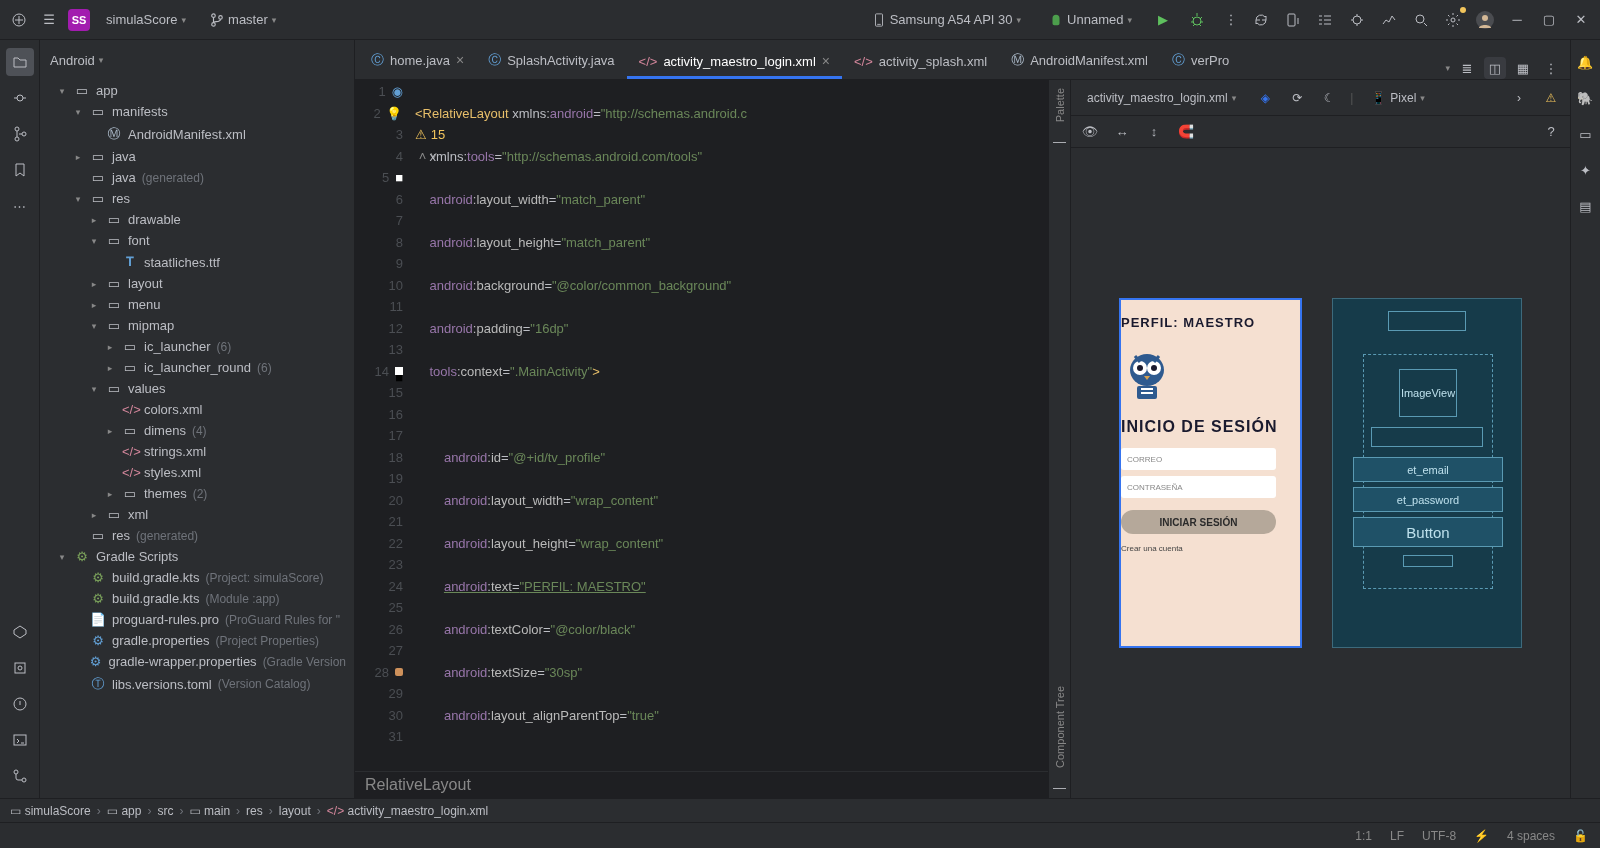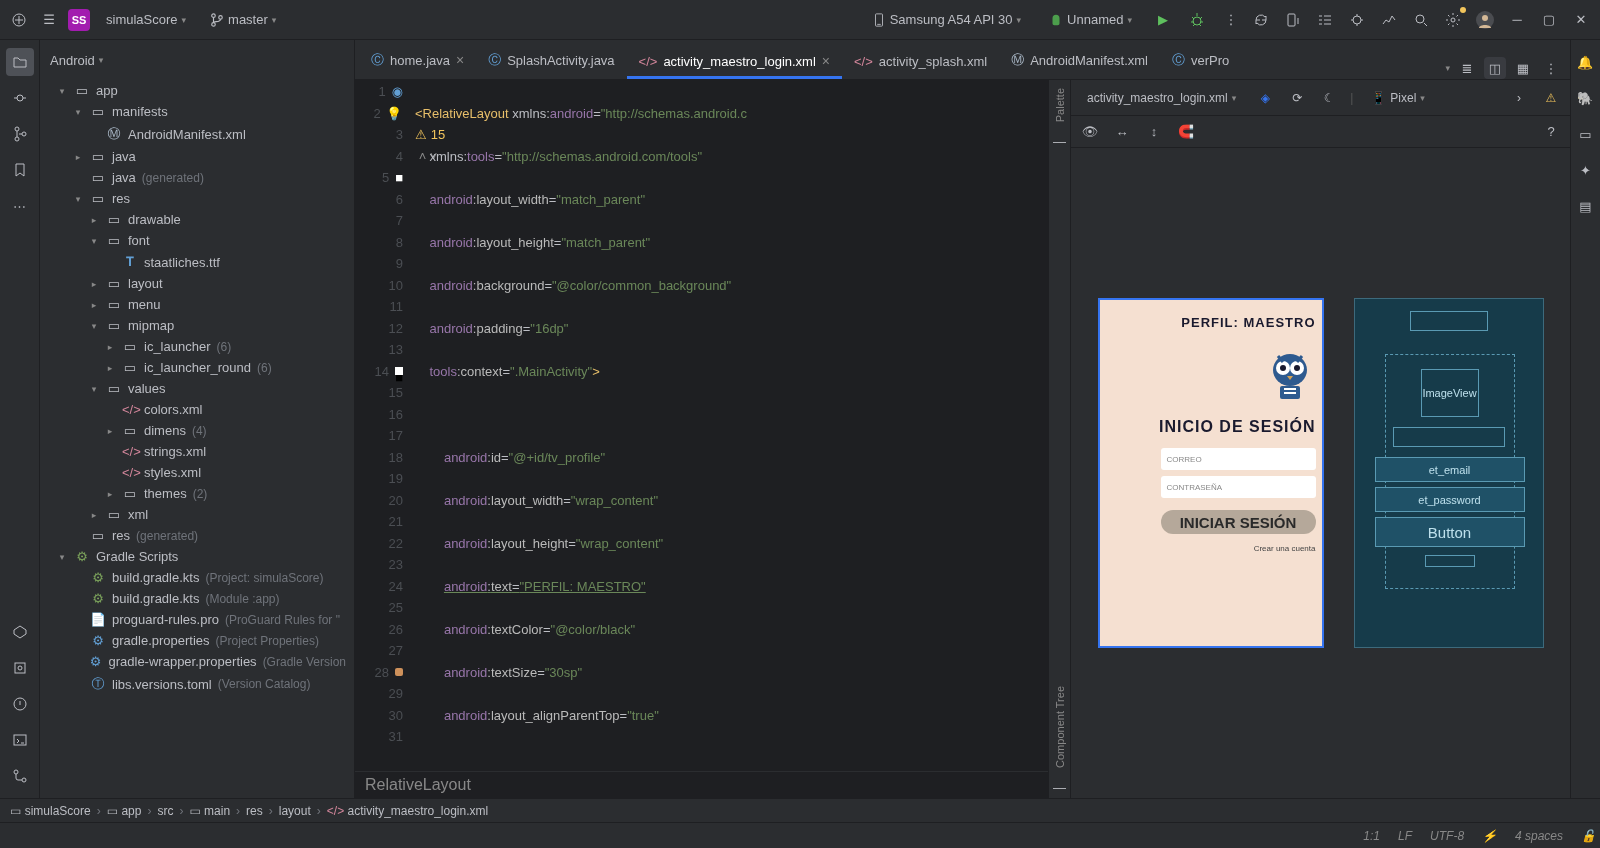--- a/index.html
+++ b/index.html
@@ -47,33 +47,33 @@
 .c-attr { color:#bababa; }
 .c-val { color:#6a8759; }
 .c-underl { text-decoration: underline; text-decoration-color: #6a8759;}
 .code-footer { border-top:1px solid #2b2d30; padding:4px 10px; color:#888; font-size:16px;}
 .side-strip { width:22px; background:#2b2d30; border-left:1px solid #1e1f22; display:flex; flex-direction:column; align-items:center; padding-top:8px; gap:8px;}
 .vert-label { writing-mode: vertical-rl; color:#888; font-size:11px; transform: rotate(180deg);}
 .design-panel { width:500px; background:#2b2d30; display:flex; flex-direction:column; border-left:1px solid #1e1f22;}
 .design-toolbar { height:36px; display:flex; align-items:center; padding:0 8px; gap:10px; border-bottom:1px solid #1e1f22; font-size:12px; color:#bcbec4;}
 .design-toolbar-2 { height:32px; display:flex; align-items:center; padding:0 8px; gap:10px; border-bottom:1px solid #1e1f22;}
 .preview-canvas { flex:1; display:flex; align-items:center; justify-content:center; gap:30px; background:#2b2d30; padding:20px;}
-.phone-preview { width:226px; height:350px; border:2px solid #3574f0; background:#f5e0d1; display:flex; flex-direction:column; align-items:flex-end; padding:15px 6px; font-family: Impact, sans-serif;}
+.phone-preview { width:183px; height:350px; border:2px solid #3574f0; background:#f5e0d1; display:flex; flex-direction:column; align-items:flex-start; padding:15px 0; font-family: Impact, sans-serif;}
 .preview-title { font-weight:700; letter-spacing:1px; color:#1a1a2e; font-size:13px; margin-bottom:18px;}
 .preview-owl { width:52px; height:55px; margin-bottom:15px; display:flex; align-items:center; justify-content:center;}
 .preview-heading { font-size:16px; font-weight:700; letter-spacing:1px; color:#1a1a2e; margin-bottom:12px;}
 .preview-input { width:155px; height:22px; background:#fff; border-radius:3px; font-size:8px; color:#888; padding:0 6px; display:flex; align-items:center; margin-bottom:6px;}
-.preview-button { width:155px; height:24px; background:#b5a89a; border-radius:12px; display:flex; align-items:center; justify-content:center; font-size:15px; font-weight:600; color:#2a2a2a; margin-top:6px;}
+.preview-button { width:155px; height:24px; background:#b5a89a; border-radius:12px; display:flex; align-items:center; justify-content:center; font-size:10px; font-weight:600; color:#2a2a2a; margin-top:6px;}
 .preview-link { font-size:8px; color:#444; margin-top:10px;}
 .blueprint { width:190px; height:350px; background:#163b4a; border:1px solid #3d6a7c; position:relative; color:#bde0ec;}
 .bp-box { position:absolute; border:1px solid #5a9ab3; display:flex; align-items:center; justify-content:center; font-size:11px; color:#bde0ec;}
 .right-rail { width:30px; background:#2b2d30; display:flex; flex-direction:column; align-items:center; padding:8px 0; gap:8px; border-left:1px solid #1e1f22;}
 .breadcrumb-bar { height:24px; background:#2b2d30; display:flex; align-items:center; padding:0 10px; font-size:12px; color:#bcbec4; gap:6px; border-top:1px solid #1e1f22;}
 .bc-sep { color:#6f737a;}
-.status-bar { height:26px; background:#2b2d30; display:flex; align-items:center; padding:0 4px; font-size:12px; color:#888; gap:18px; border-top:1px solid #1e1f22;font-style:italic;}
+.status-bar { height:26px; background:#2b2d30; display:flex; align-items:center; padding:0 12px; font-size:12px; color:#888; gap:18px; border-top:1px solid #1e1f22;}
 .status-right { margin-left:auto; display:flex; gap:18px;}
 .green { color:#5ec05e;}
 .bugcol { color:#5ec05e;}
 .bm-dot { width:8px; height:8px; background:#ce915b; border-radius:2px; display:inline-block;}
 svg { display:block; }
 </style>
 </head>
 <body>
 
 <div class="titlebar">

